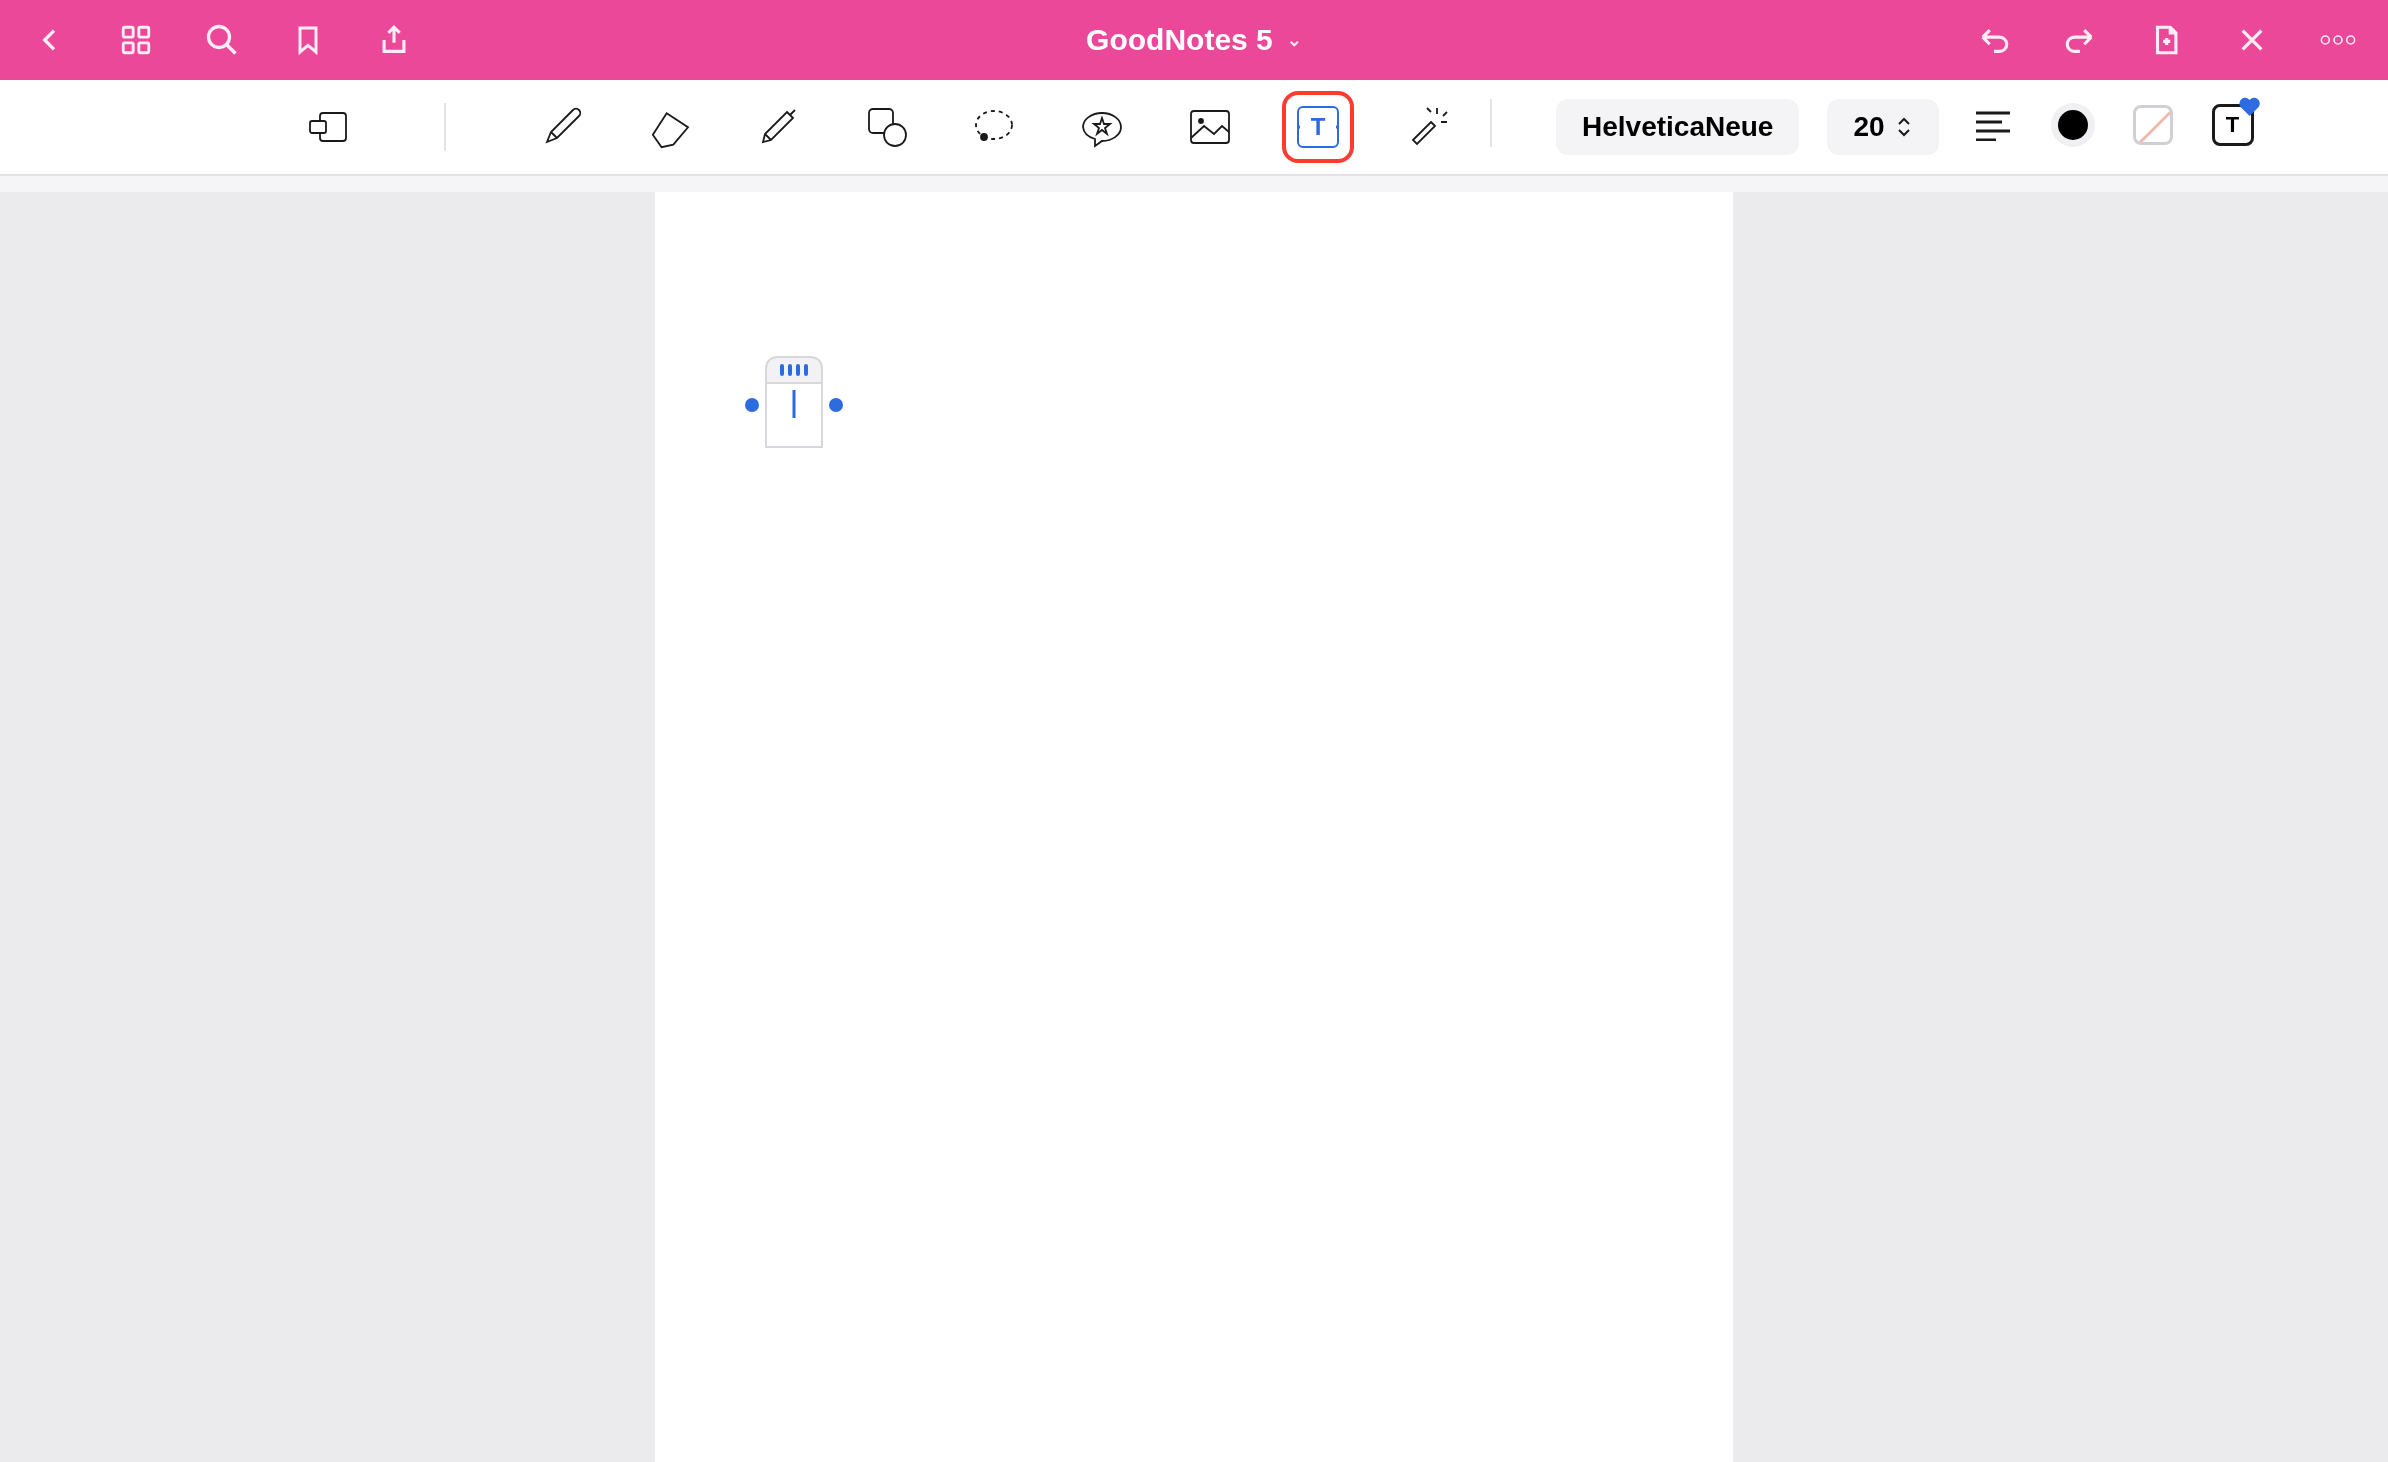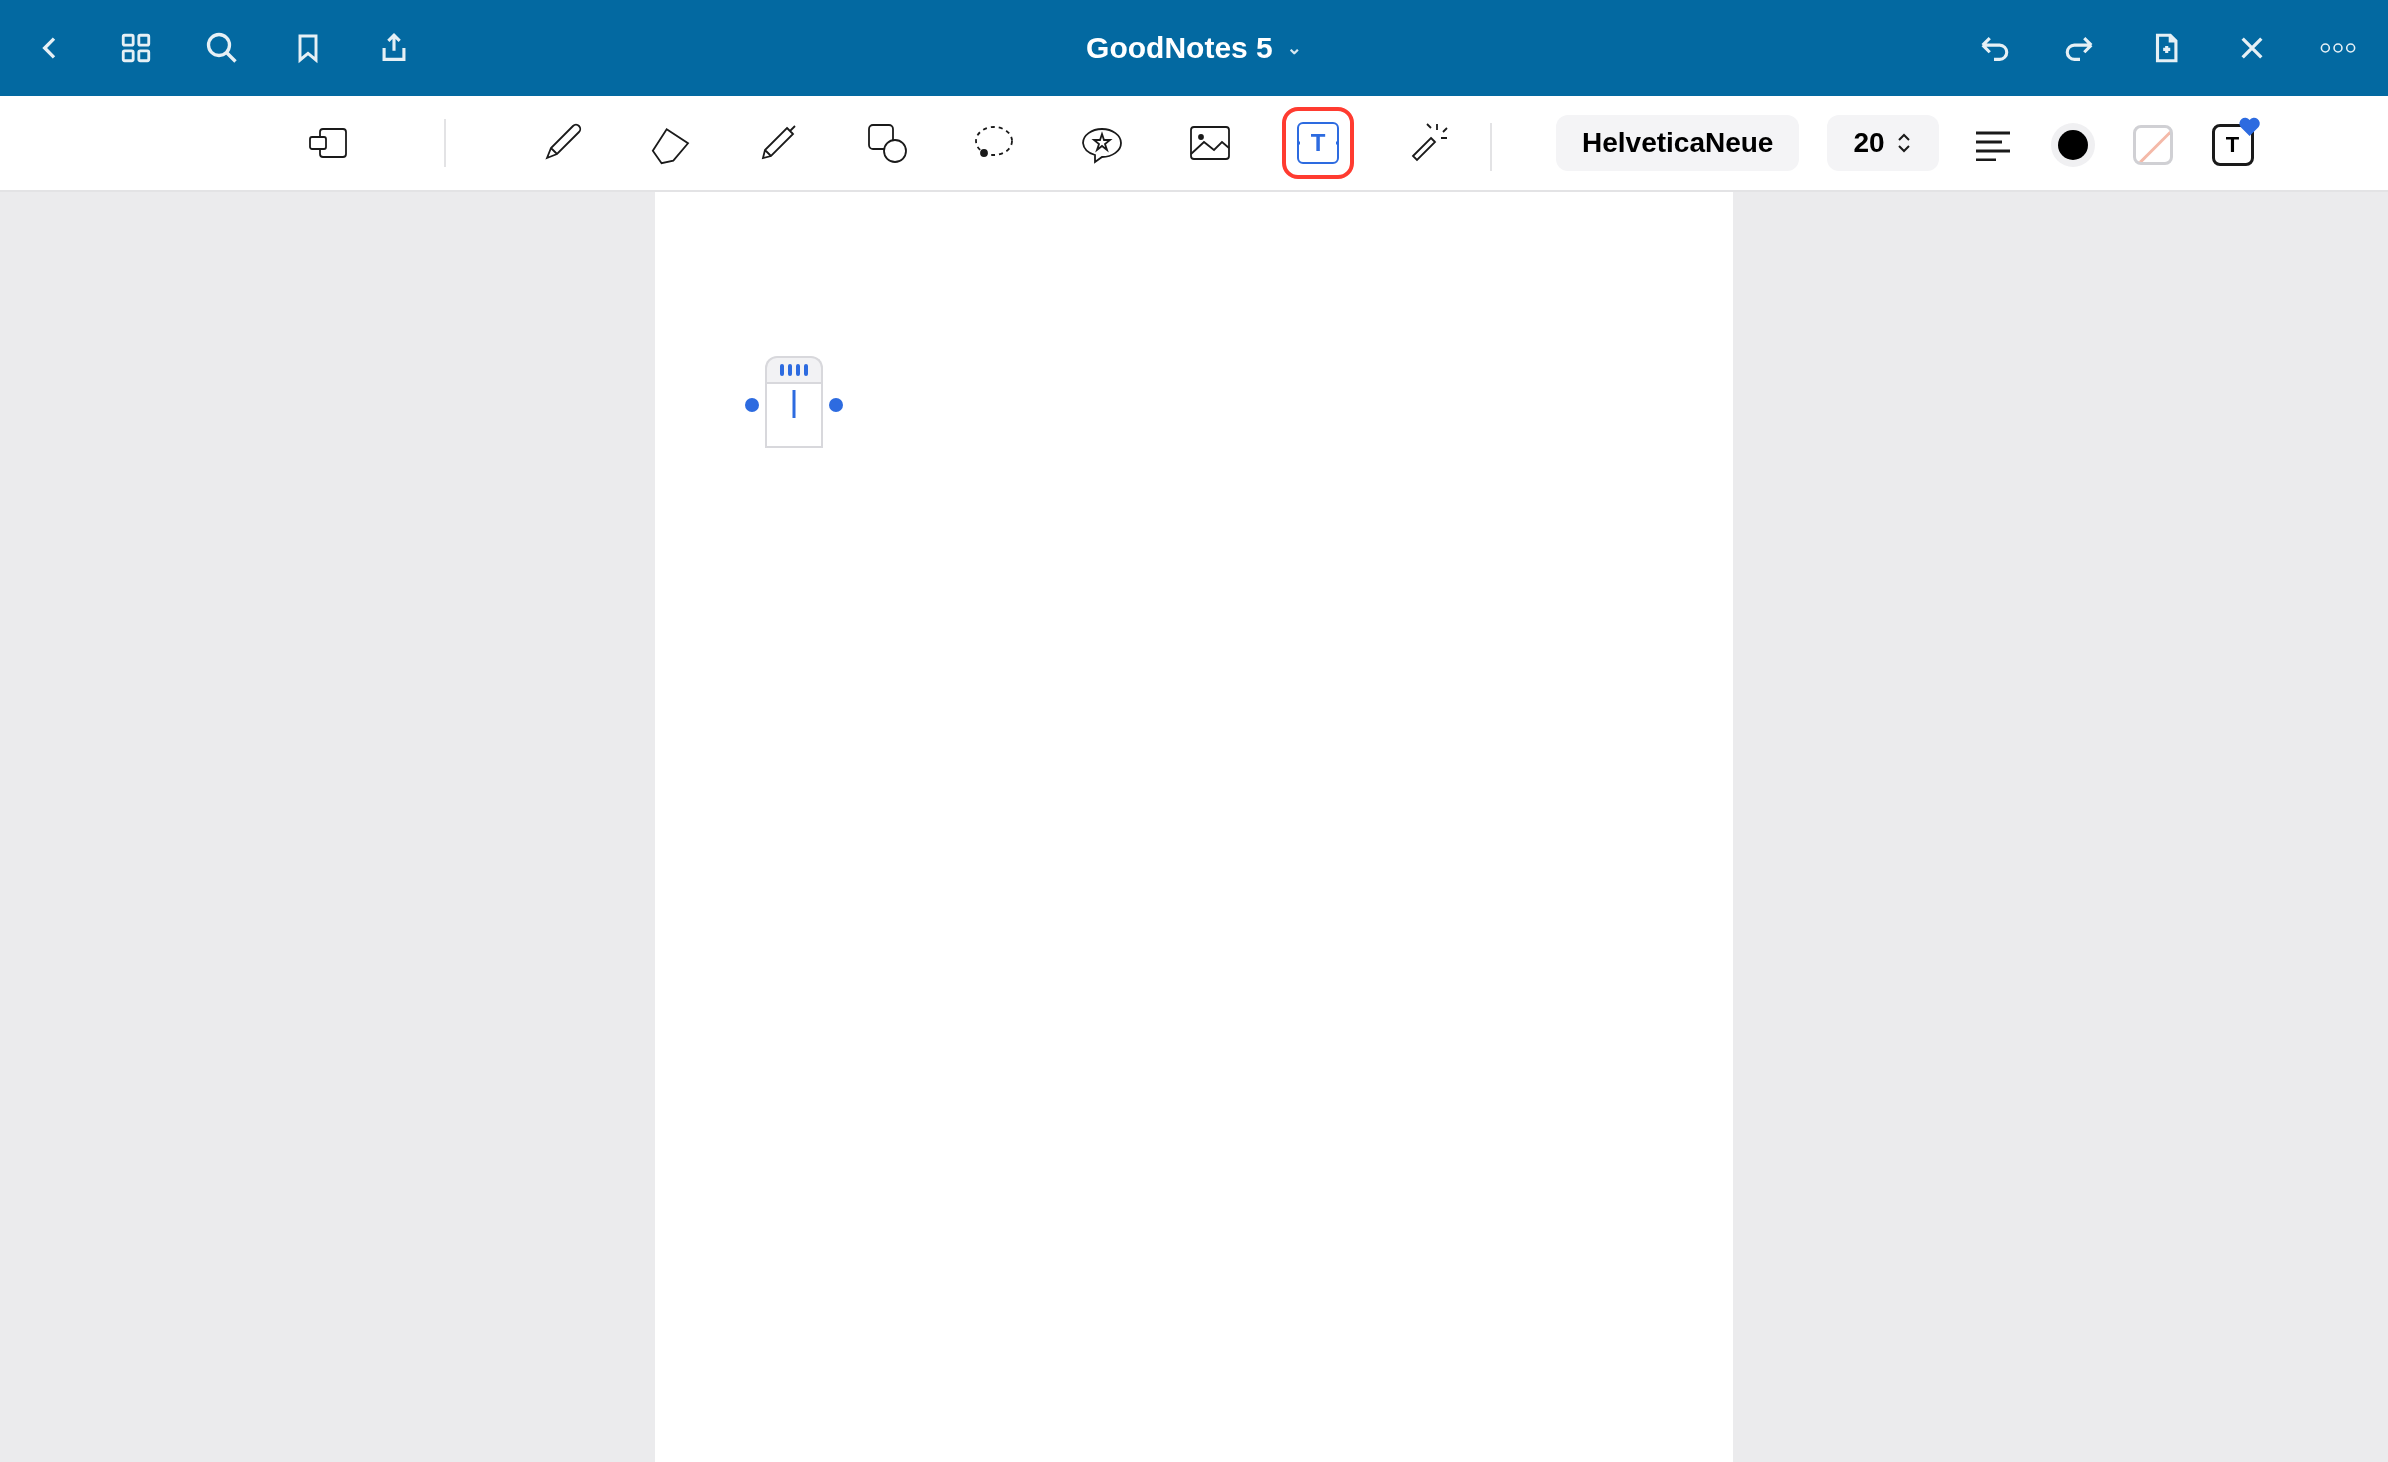--- a/index.html
+++ b/index.html
@@ -4,22 +4,22 @@
   <style>
     * { margin: 0; padding: 0; box-sizing: border-box; }
     body {
       font-family: -apple-system, BlinkMacSystemFont, "Helvetica Neue", sans-serif;
       background: #f5f5f7;
       width: 2388px;
       height: 1462px;
       overflow: hidden;
     }
     .titlebar {
-      background: #0369a1;
-      height: 96px;
+      background: #ec4899;
+      height: 80px;
       display: flex;
       align-items: center;
       justify-content: space-between;
       padding: 9px 28px;
       color: #fff;
     }
     .titlebar-left, .titlebar-right {
       display: flex;
       align-items: center;
       gap: 42px;
@@ -81,21 +81,21 @@
     }
     .tool-selected .text-icon-box span { color: #2d6be0; }
     .divider {
       width: 2px;
       height: 48px;
       background: #e3e3e5;
       margin: 0 36px;
     }
     .text-options {
       display: flex;
-      align-items: flex-end;
+      align-items: flex-start;
       gap: 28px;
       margin-left: auto;
       margin-right: 0;
     }
     .font-box, .size-box {
       background: #f4f4f6;
       border-radius: 12px;
       padding: 12px 26px;
       font-size: 28px;
       font-weight: 600;

